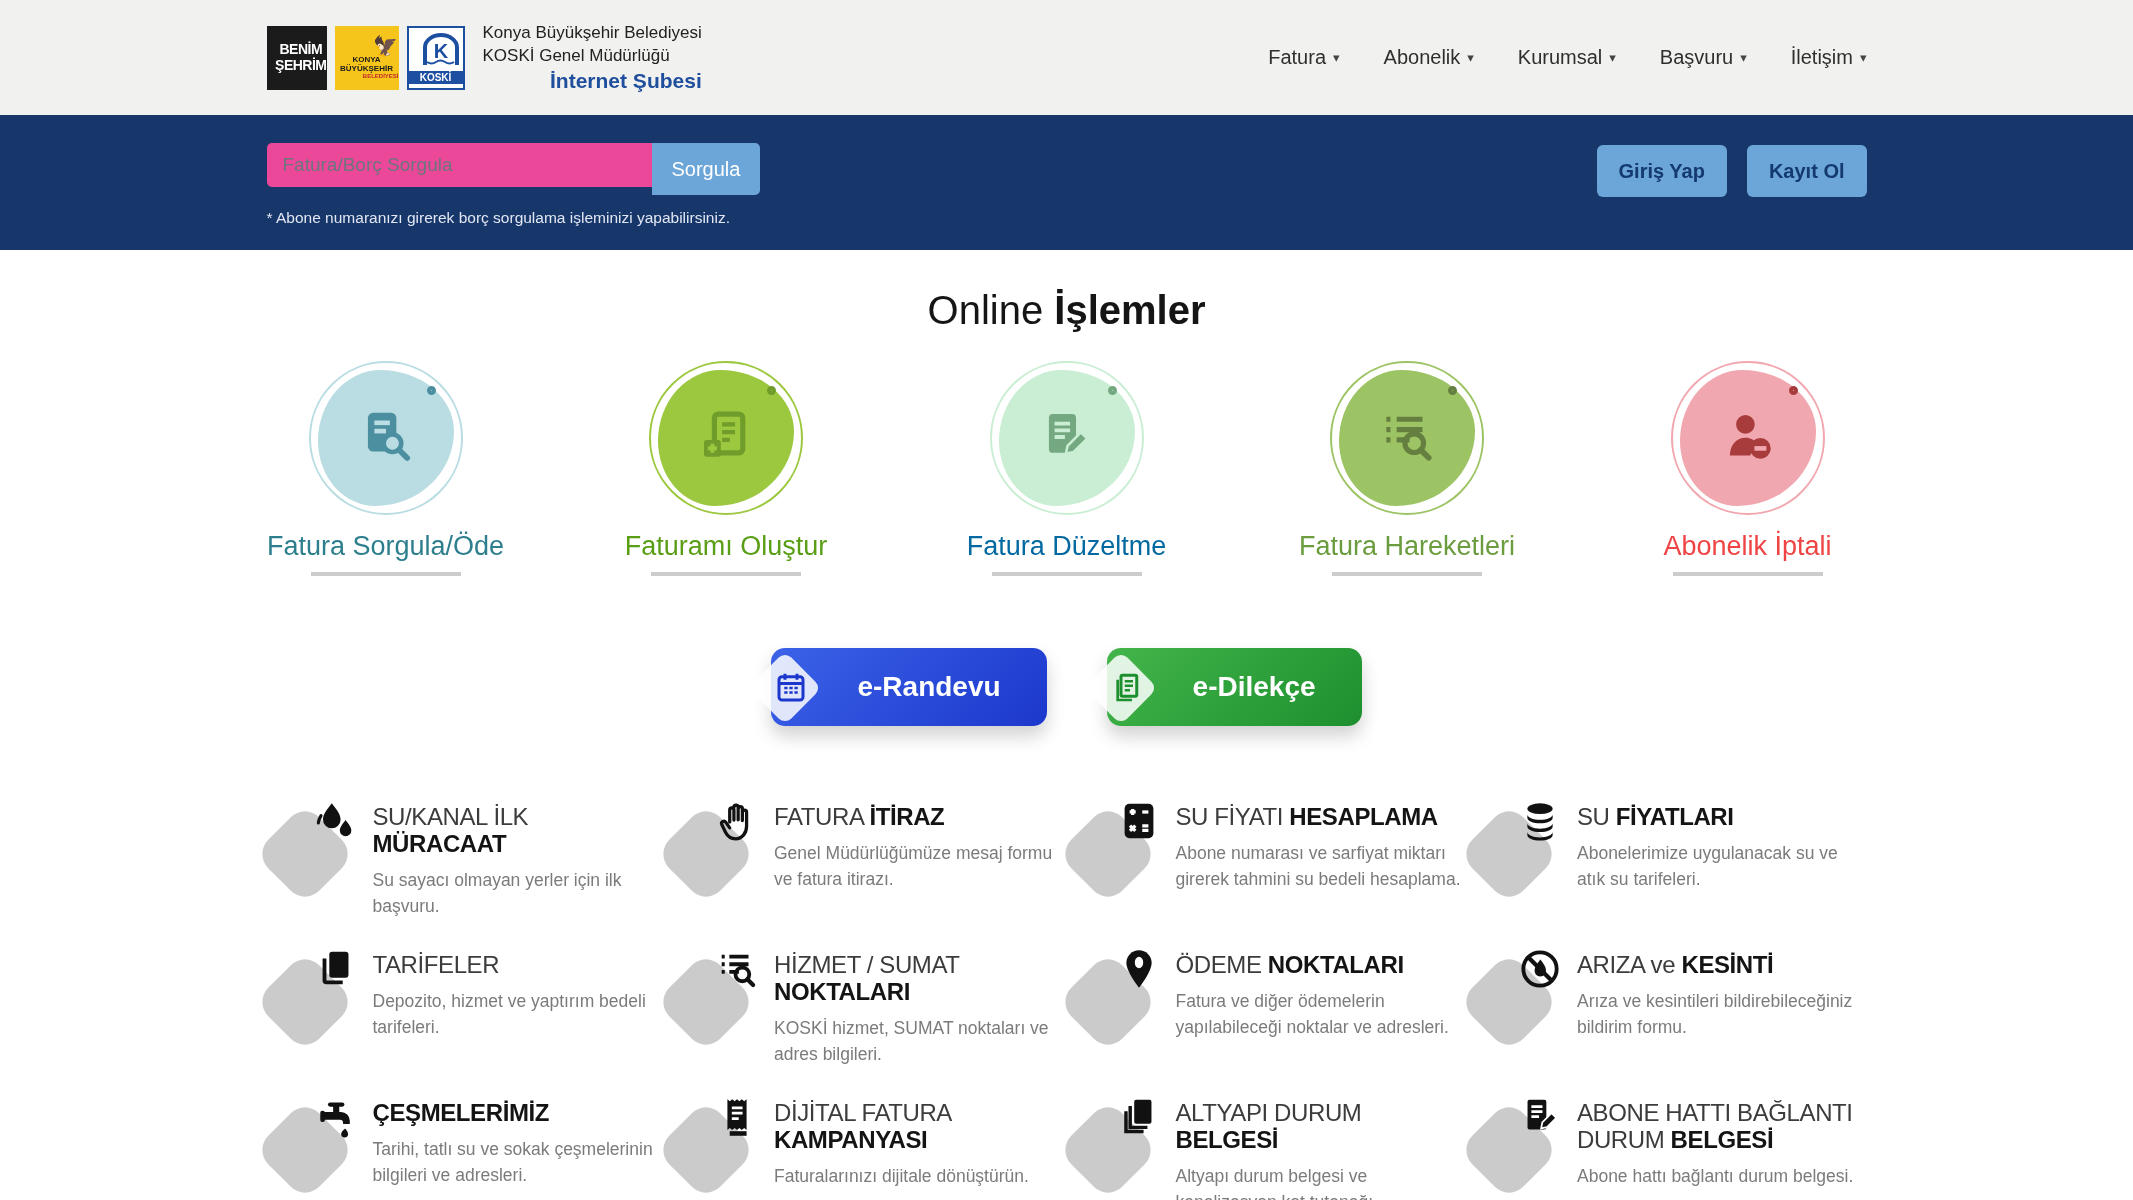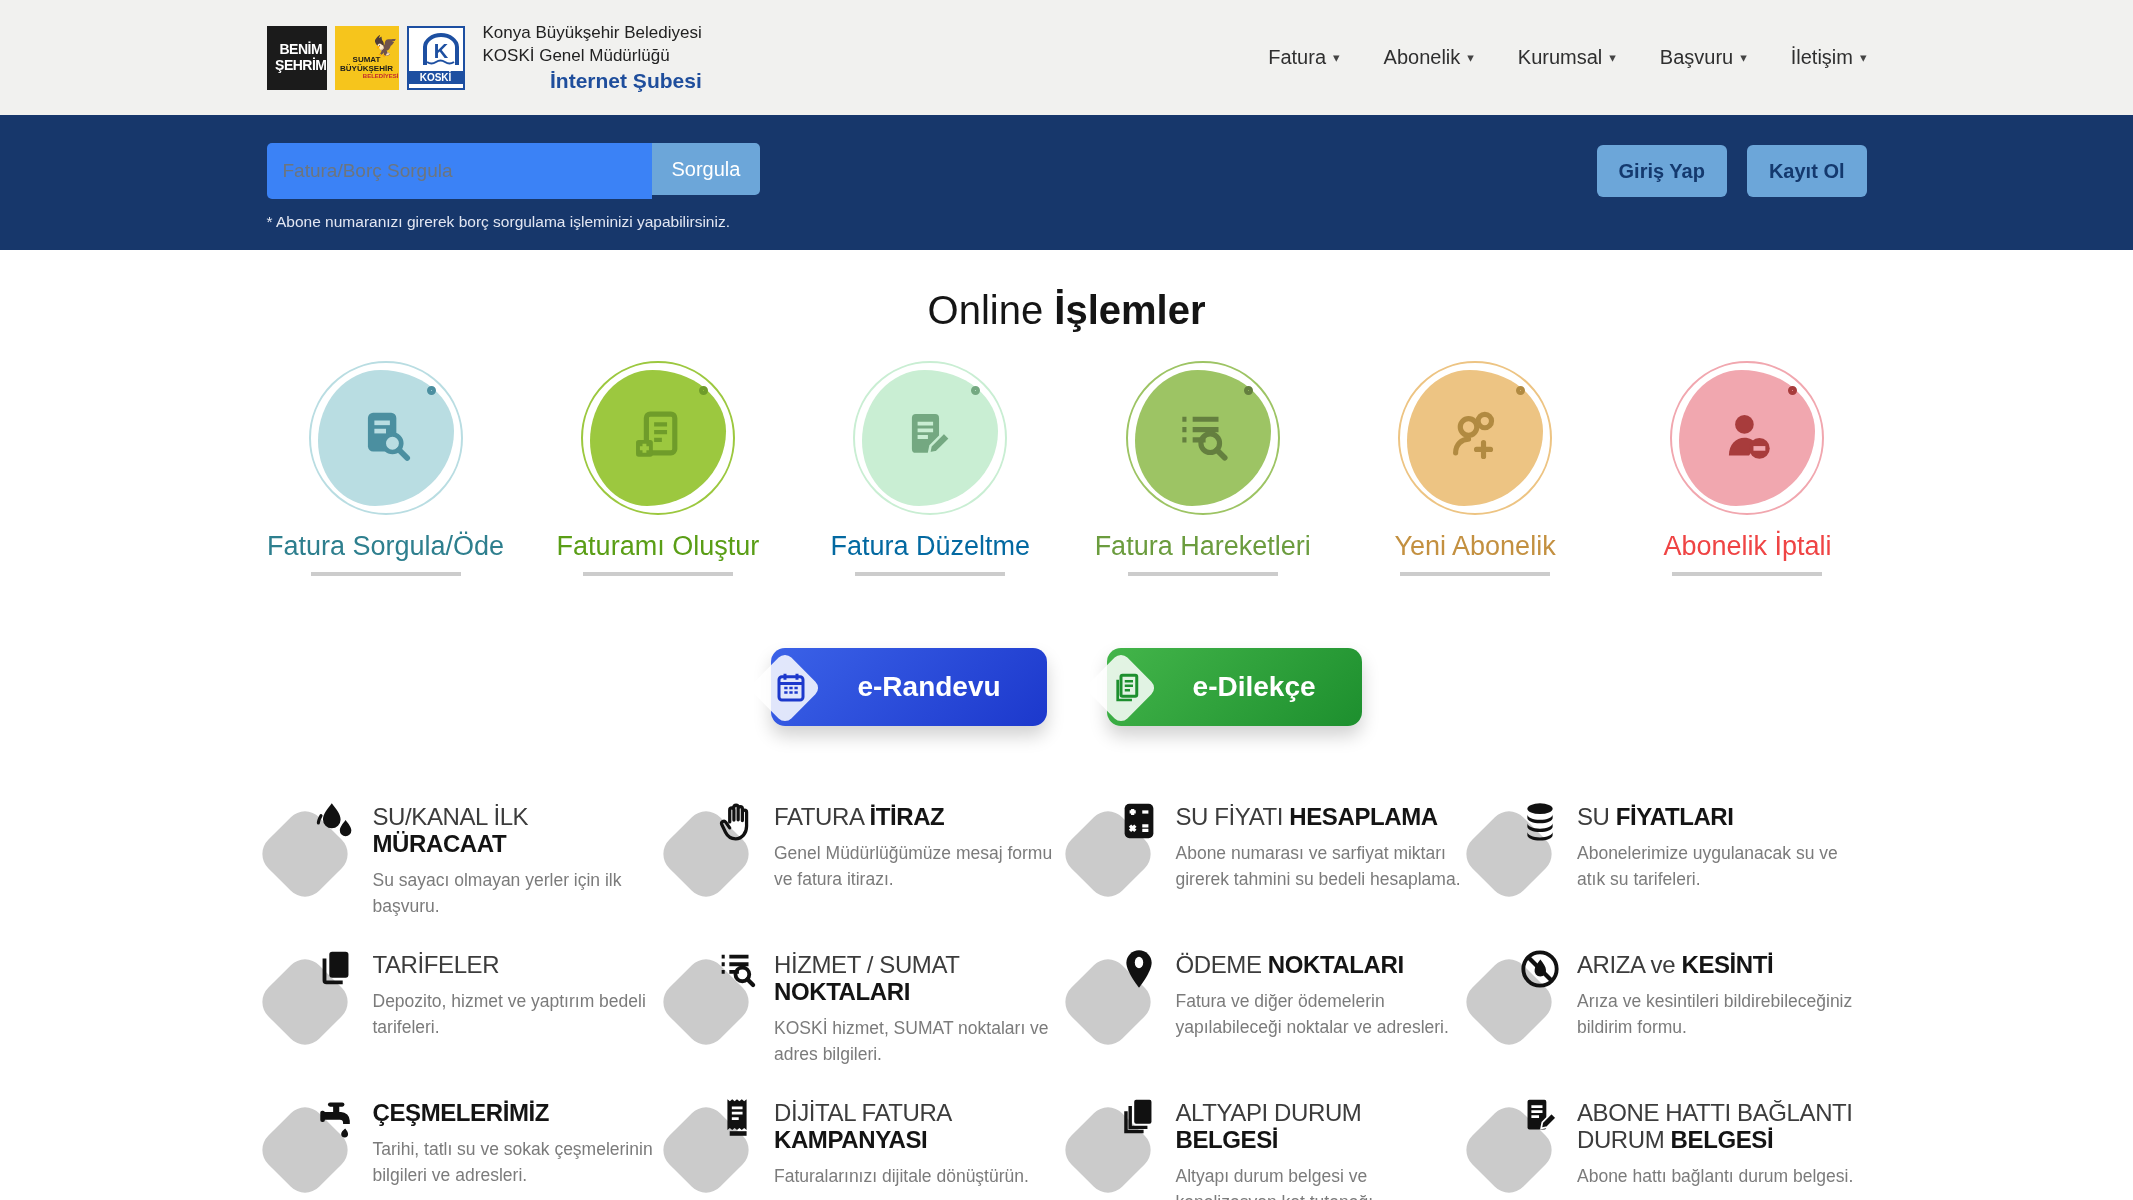--- a/index.html
+++ b/index.html
@@ -27,21 +27,21 @@
   .brand-text .l3 { font-size:21px; color:#1f4e9c; font-weight:bold; margin-top:2px;text-align:right; }
   .nav { margin-left:auto; display:flex; gap:44px; }
   .nav-item { display:flex; align-items:center; gap:7px; font-size:20px; color:#2f2f2f; cursor:pointer; }
   .nav-item .caret { font-size:13px; color:#444; }
 
   
   .navybar { background:#17376b; height:135px; }
   .navybar .container { display:flex; height:100%; }
   .search-wrap { padding-top:28px; }
   .search-row { display:flex; }
-  .search-input { width:385px; height:56px; border:none; outline:none; background:#3b82f6;
+  .search-input { width:385px; height:44px; border:none; outline:none; background:#ec4899;
     border-radius:5px 0 0 5px; font-size:19px; padding:0 16px; color:#333; }
   .search-input::placeholder { color:#6d757d; }
   .search-btn { height:52px; padding:0 20px; border:none; background:#6ca6d9; color:#fff;
     font-size:20px; border-radius:0 5px 5px 0; cursor:pointer; }
   .search-note { color:#e2e6f2; font-size:15.5px; margin-top:14px; }
   .auth { margin-left:auto; padding-top:30px; display:flex; gap:20px; }
   .auth button { height:52px; padding:0 22px; border:none; border-radius:6px; background:#6ca6d9;
     color:#14396e; font-weight:bold; font-size:20px; cursor:pointer;text-align:right; }
 
   
@@ -88,21 +88,21 @@
 
 <div class="header">
   <div class="container">
     <div class="brand">
       <div class="logo-box logo-benim">
         <div style="white-space:pre-line">BENİM
 ŞEHRİM</div>
       </div>
       <div class="logo-box logo-konya">
         <div class="emblem">🦅</div>
-        <div class="t1">SUMAT BÜYÜKŞEHİR</div>
+        <div class="t1">KONYA BÜYÜKŞEHİR</div>
         <div class="t2">BELEDİYESİ</div>
       </div>
       <div class="logo-box logo-koski">
         <svg viewBox="0 0 44 40">
           <path d="M6 34V16c0-6 7-12 16-12s16 6 16 12v18" fill="none" stroke="#1d4fa1" stroke-width="4"></path>
           <text x="22" y="27" font-size="20" font-weight="bold" fill="#1d4fa1" text-anchor="middle" font-family="Liberation Sans,sans-serif">K</text>
           <path d="M8 31c3 2 6 2 9 0s6-2 9 0 6 2 9 0" fill="none" stroke="#1d4fa1" stroke-width="2"></path>
         </svg>
         <div class="kname">KOSKİ</div>
       </div>
@@ -216,35 +216,20 @@
                 <circle cx="14.8" cy="14.8" r="3.6" fill="none" stroke="currentColor" stroke-width="2"></circle>
                 <path d="M17.4 17.4l3 3" stroke="currentColor" stroke-width="2.2" stroke-linecap="round"></path>
               </svg></span>
             <span class="qa-dot" style="border-color: rgb(100, 127, 63);"></span>
           </div>
         </div>
         <div class="qa-label" style="color: rgb(107, 156, 62);">Fatura Hareketleri</div>
         <div class="qa-bar"></div>
       </div>
       <div class="qa">
-        <div class="qa-ring" style="--ring: #edc483;">
-          <div class="qa-blob" style="background: rgb(237, 196, 131);">
-            <span style="color: rgb(177, 138, 65); --hole: #edc483;"><svg viewBox="0 0 24 24">
-                <circle cx="9.5" cy="8.5" r="3.2" fill="none" stroke="currentColor" stroke-width="2"></circle>
-                <circle cx="15.8" cy="6.2" r="2.6" fill="none" stroke="currentColor" stroke-width="2"></circle>
-                <path d="M4.5 18.5c0-3.2 2.3-5.3 5-5.3" fill="none" stroke="currentColor" stroke-width="2" stroke-linecap="round"></path>
-                <path d="M15.3 14.5v5.4M12.6 17.2H18" stroke="currentColor" stroke-width="2" stroke-linecap="round"></path>
-              </svg></span>
-            <span class="qa-dot" style="border-color: rgb(177, 138, 65);"></span>
-          </div>
-        </div>
-        <div class="qa-label" style="color: rgb(195, 144, 64);">Yeni Abonelik</div>
-        <div class="qa-bar"></div>
-      </div>
-      <div class="qa">
         <div class="qa-ring" style="--ring: #f1a7af;">
           <div class="qa-blob" style="background: rgb(241, 167, 175);">
             <span style="color: rgb(168, 60, 60); --hole: #f1a7af;"><svg viewBox="0 0 24 24">
                 <circle cx="11" cy="7.5" r="3.6" fill="currentColor"></circle>
                 <path d="M5 19.5c0-4.2 2.7-6.8 6-6.8 2 0 3.7 1 4.8 2.5l-3 4.3z" fill="currentColor"></path>
                 <circle cx="16.8" cy="16.8" r="4" fill="currentColor"></circle>
                 <path d="M14.5 16.8h4.6" stroke="var(--hole,#fff)" stroke-width="1.8"></path>
               </svg></span>
             <span class="qa-dot" style="border-color: rgb(168, 60, 60);"></span>
           </div>

